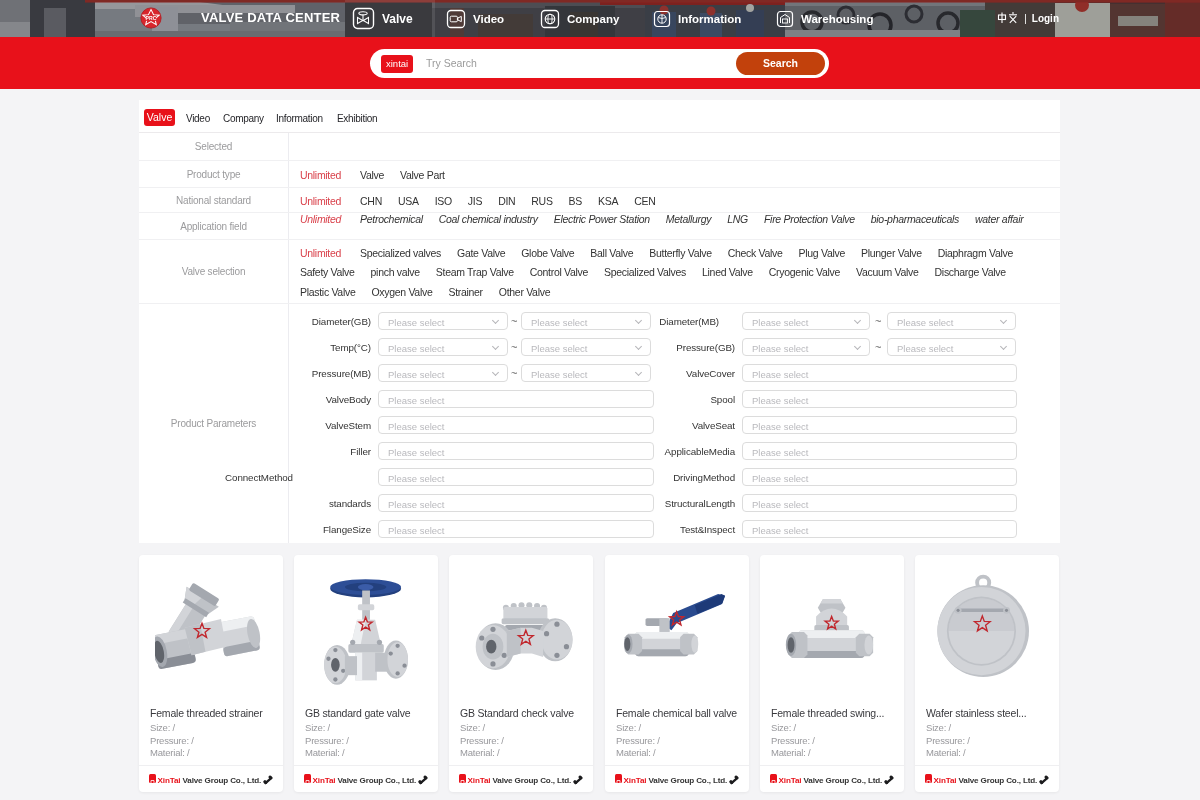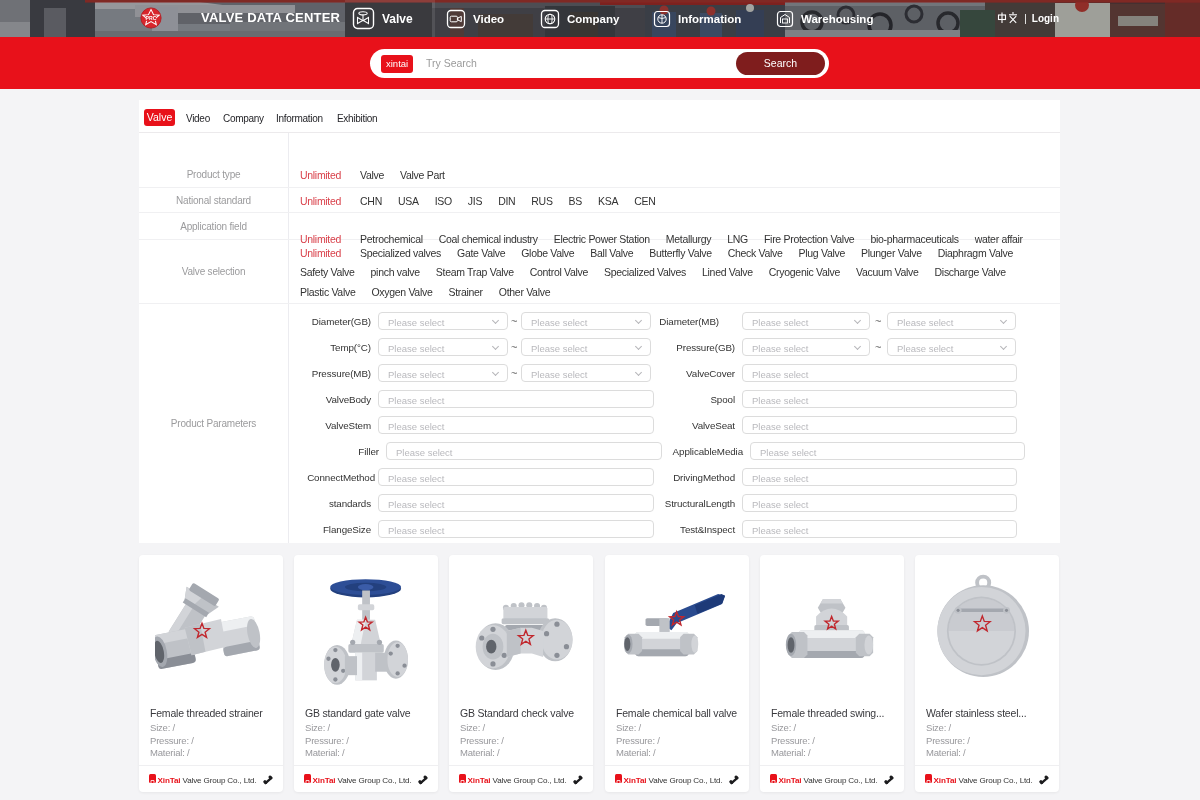--- a/index.html
+++ b/index.html
@@ -16,21 +16,21 @@
 .nav-item { position:absolute; top:0; height:37px; display:flex; align-items:center; color:#fff; }
 .nav-item .txt { font-size:14px; font-weight:bold; margin-left:7px; }
 .nav-item.active { background:rgba(255,255,255,0.10); }
 .lang { position:absolute; right:141px; top:12px; color:#fff; font-size:10px; font-weight:bold; display:flex; align-items:center; }
 
 
 #redband { position:absolute; left:0; top:37px; width:1200px; height:52px; background:#e8111a; }
 .searchpill { position:absolute; left:370px; top:12px; width:459px; height:29px; background:#fff; border-radius:15px; }
 .xintai { position:absolute; left:11px; top:5.5px; height:18px; background:#e8111a; color:#fff; font-size:9.5px; border-radius:3px; padding:0 5px; line-height:18px; }
 .trysearch { position:absolute; left:56px; top:8px; color:#9a9a9a; font-size:10.5px; }
-.searchbtn { position:absolute; right:4px; top:3px; width:89px; height:22.5px; background:#7f1d1d; border-radius:12px; color:#fff; font-size:10.5px; text-align:center; line-height:22.5px; }
+.searchbtn { position:absolute; right:4px; top:3px; width:89px; height:22.5px; background:#c2410c; border-radius:12px; color:#fff; font-size:10.5px; text-align:center; line-height:22.5px;font-weight:bold; }
 
 
 #panel { position:absolute; left:139px; top:100px; width:921px; height:443px; background:#fff; }
 .tabs { position:absolute; left:0; top:0; width:921px; height:33px; border-bottom:1px solid #eceaec; }
 .tab-valve { position:absolute; left:5px; top:9px; width:31px; height:17px; background:#e8111a; border-radius:3px; color:#fff; font-size:10.5px; text-align:center; line-height:17px; }
 .tab { position:absolute; top:13px; font-size:10px; letter-spacing:-0.3px; color:#26262a; }
 .vline { position:absolute; left:149px; top:33px; width:1px; height:410px; background:#ececf0; }
 .frow { position:absolute; left:0; width:921px; border-bottom:1px solid #f0f0f2; }
 .flabel { position:absolute; left:0; width:149px; text-align:center; color:#9b9b9d; font-size:10px; letter-spacing:-0.2px; }
 .fvals { position:absolute; left:161px; font-size:10.5px; letter-spacing:-0.3px; color:#333; white-space:nowrap; }
@@ -44,21 +44,21 @@
 .pinput { position:absolute; height:18px; border:1px solid #dcdcdc; border-radius:4px; background:#fff; }
 .pinput .ph { position:absolute; left:9px; top:4px; font-size:9.5px; color:#b9b9bd; }
 .pinput .chev { position:absolute; right:9px; top:5px; width:5px; height:5px; border-right:1px solid #b5b5b9; border-bottom:1px solid #b5b5b9; transform:rotate(45deg); }
 .tilde { position:absolute; font-size:11px; color:#666; top:3px; }
 
 
 .card { position:absolute; top:555px; width:144px; height:237px; background:#fff; border-radius:4px; box-shadow:0 1px 3px rgba(0,0,0,0.06); }
 .card .img { position:absolute; left:16px; top:13px; width:113px; height:121px; }
 .card .title { position:absolute; left:11px; top:152px; width:130px; font-size:10.5px; letter-spacing:-0.2px; color:#3a3a3e; white-space:nowrap; }
 .card .meta { position:absolute; left:11px; top:167px; font-size:9.5px; letter-spacing:-0.2px; color:#98989c; line-height:12.7px; }
-.card .foot { position:absolute; left:0; bottom:0; width:144px; height:27px; border-top:1px solid #efeff1; }
+.card .foot { position:absolute; left:0; bottom:0; width:144px; height:27px; border-top:1px solid #efeff1;font-weight:bold; }
 .card .fico { position:absolute; left:10px; top:8px; width:7px; height:9px; background:#e8111a; border-radius:1.5px; }
 .card .fname { position:absolute; left:18.6px; top:9.5px; font-size:8.1px; letter-spacing:-0.15px; color:#333; white-space:nowrap; }
 .card .fname b { color:#e8111a; }
 .card .phone { position:absolute; right:9px; top:9px; width:11px; height:11px; }
 </style>
 </head>
 <body>
 <div id="page">
 
 <div id="topband">
@@ -191,31 +191,34 @@
 <div id="panel">
   <div class="tabs">
     <div class="tab-valve">Valve</div>
     <div class="tab" style="left:47px;">Video</div>
     <div class="tab" style="left:84px;">Company</div>
     <div class="tab" style="left:137px;">Information</div>
     <div class="tab" style="left:198px;">Exhibition</div>
   </div>
   <div class="vline"></div>
 
+  <div class="frow" style="top:33px; height:28px;">
+        <div class="flabel" style="top:8px;">Selected</div>
+      </div>
   <div class="frow" style="top:88px; height:25px;">
     <div class="flabel" style="top:7px;">National standard</div>
     <div class="fvals" style="top:7px;"><span class="unl">Unlimited</span><span>CHN</span><span>USA</span><span>ISO</span><span>JIS</span><span>DIN</span><span>RUS</span><span>BS</span><span>KSA</span><span>CEN</span></div>
   </div>
   <div class="frow" style="top:61px; height:27px;">
     <div class="flabel" style="top:8px;">Product type</div>
     <div class="fvals" style="top:8px;"><span class="unl">Unlimited</span><span>Valve</span><span>Valve Part</span></div>
   </div>
   <div class="frow" style="top:113px; height:27px;">
     <div class="flabel" style="top:8px;">Application field</div>
-    <div class="fvals" style="top:20px;"><span class="unl">Unlimited</span><span>Petrochemical</span><span>Coal chemical industry</span><span>Electric Power Station</span><span>Metallurgy</span><span>LNG</span><span>Fire Protection Valve</span><span>bio-pharmaceuticals</span><span>water affair</span></div>
+    <div class="fvals" style="top:0;font-style:italic;"><span class="unl">Unlimited</span><span>Petrochemical</span><span>Coal chemical industry</span><span>Electric Power Station</span><span>Metallurgy</span><span>LNG</span><span>Fire Protection Valve</span><span>bio-pharmaceuticals</span><span>water affair</span></div>
   </div>
   <div class="frow" style="top:140px; height:64px;">
     <div class="flabel" style="top:26px;">Valve selection</div>
     <div class="fvals" style="top:4px; line-height:19.3px;"><span class="unl">Unlimited</span><span>Specialized valves</span><span>Gate Valve</span><span>Globe Valve</span><span>Ball Valve</span><span>Butterfly Valve</span><span>Check Valve</span><span>Plug Valve</span><span>Plunger Valve</span><span>Diaphragm Valve</span><br><span>Safety Valve</span><span>pinch valve</span><span>Steam Trap Valve</span><span>Control Valve</span><span>Specialized Valves</span><span>Lined Valve</span><span>Cryogenic Valve</span><span>Vacuum Valve</span><span>Discharge Valve</span><br><span>Plastic Valve</span><span>Oxygen Valve</span><span>Strainer</span><span>Other Valve</span></div>
   </div>
   <div class="flabel" style="top:318px;">Product Parameters</div>
   <div id="params">
   <div class="prow" style="top:211.5px; left:0; width:921px;">
           <div class="plabel" style="left:0; width:232px;">Diameter(GB)</div>
           <div class="pinput" style="left:239px; width:130px;">
@@ -289,32 +292,32 @@
   <div class="prow" style="top:315.5px; left:0; width:921px;">
           <div class="plabel" style="left:0; width:232px;">ValveStem</div>
           <div class="pinput" style="left:239px; width:276px;">
             <span class="ph">Please select</span>
           </div>
           <div class="plabel" style="left:340px; width:256px;">ValveSeat</div>
           <div class="pinput" style="left:603px; width:275px;">
             <span class="ph">Please select</span>
           </div>
         </div>
-  <div class="prow" style="top:341.5px; left:8px; width:921px;">
+  <div class="prow" style="top:341.5px; left:0; width:921px;">
           <div class="plabel" style="left:0; width:232px;">Filler</div>
           <div class="pinput" style="left:239px; width:276px;">
             <span class="ph">Please select</span>
           </div>
           <div class="plabel" style="left:340px; width:256px;">ApplicableMedia</div>
           <div class="pinput" style="left:603px; width:275px;">
             <span class="ph">Please select</span>
           </div>
         </div>
   <div class="prow" style="top:367.5px; left:0; width:921px;">
-          <div class="plabel" style="left:4px; width:232px;">ConnectMethod</div>
+          <div class="plabel" style="left:4px; width:232px;text-align:center;">ConnectMethod</div>
           <div class="pinput" style="left:239px; width:276px;">
             <span class="ph">Please select</span>
           </div>
           <div class="plabel" style="left:340px; width:256px;">DrivingMethod</div>
           <div class="pinput" style="left:603px; width:275px;">
             <span class="ph">Please select</span>
           </div>
         </div>
   <div class="prow" style="top:393.5px; left:0; width:921px;">
           <div class="plabel" style="left:0; width:232px;">standards</div>

